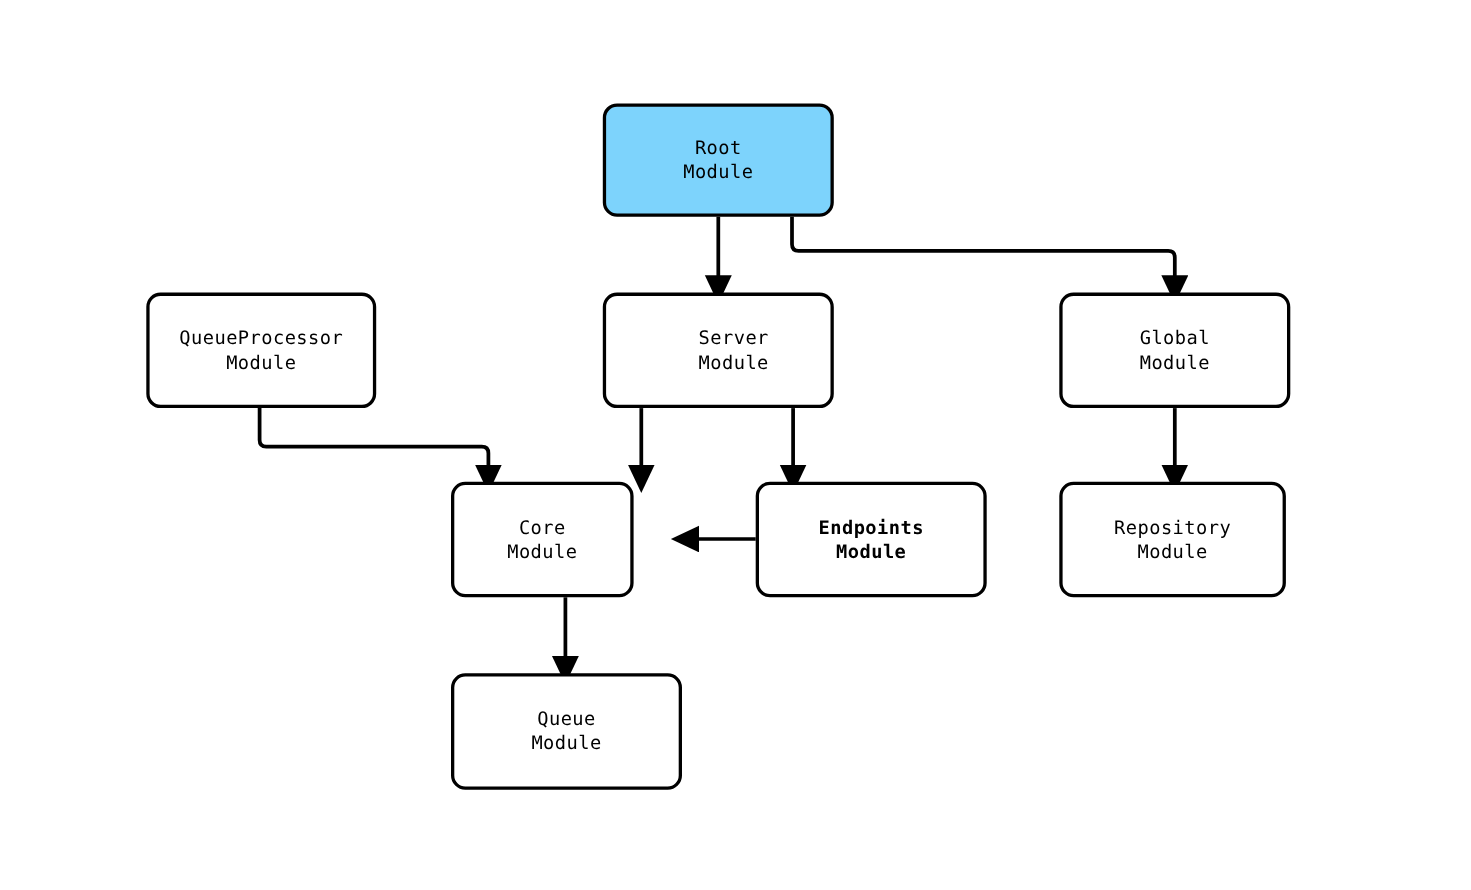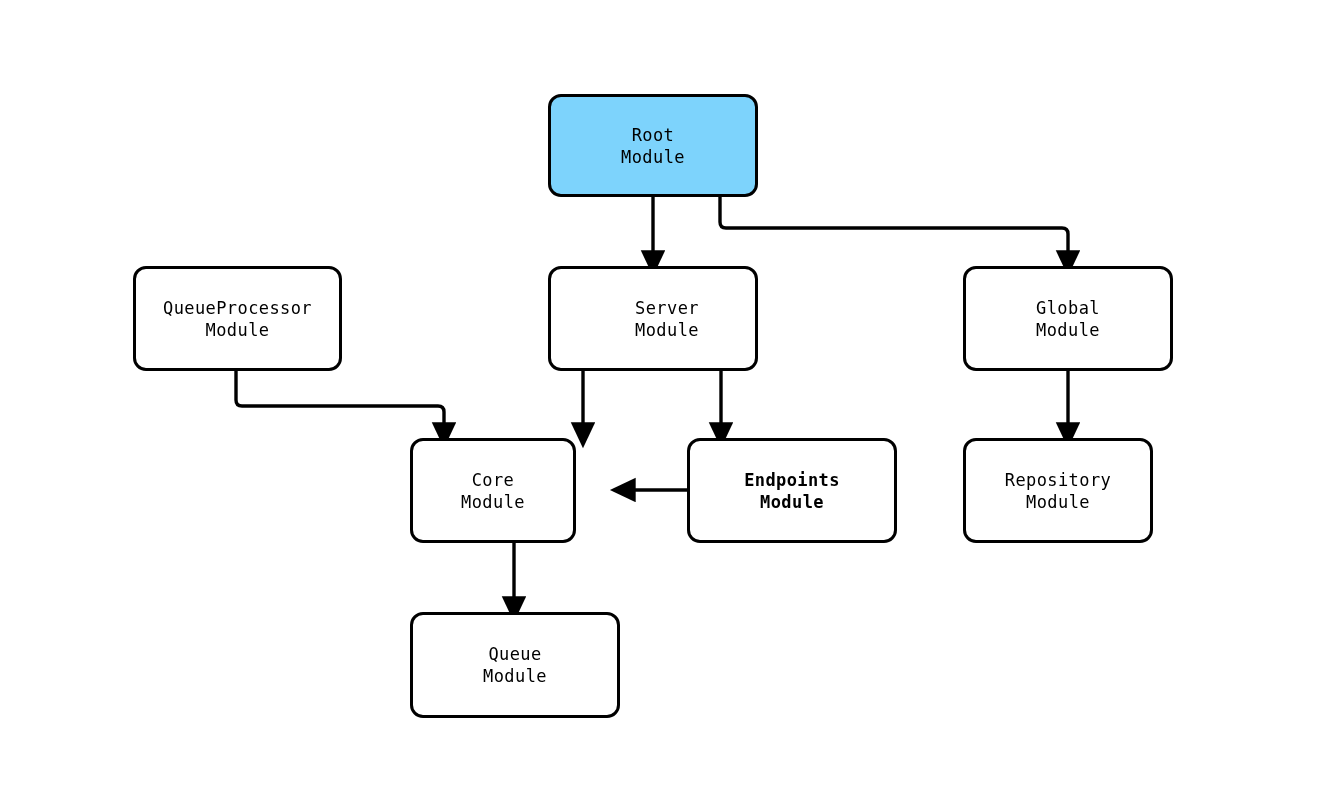--- a/index.html
+++ b/index.html
@@ -93,21 +93,21 @@
   <div class="node" style="left: 410px; top: 438px; width: 166px; height: 105px; border-color: rgb(0, 0, 0); background: rgb(255, 255, 255);">
     <span class="node-line">Core</span>
     <span class="node-line">Module</span>
   </div>
 
   <div class="node" style="left: 687px; top: 438px; width: 210px; height: 105px; border-color: rgb(0, 0, 0); background: rgb(255, 255, 255); font-weight: bold;">
     <span class="node-line">Endpoints</span>
     <span class="node-line">Module</span>
   </div>
 
-  <div class="node" style="left: 963px; top: 438px; width: 190px; height: 105px; border-color: rgb(0, 0, 0); background: rgb(255, 255, 255);">
+  <div class="node" style="left: 963px; top: 438px; width: 206px; height: 105px; border-color: rgb(0, 0, 0); background: rgb(255, 255, 255);">
     <span class="node-line">Repository</span>
     <span class="node-line">Module</span>
   </div>
 
   <div class="node" style="left: 410px; top: 612px; width: 210px; height: 106px; border-color: rgb(0, 0, 0); background: rgb(255, 255, 255);">
     <span class="node-line">Queue</span>
     <span class="node-line">Module</span>
   </div>
 
 </div>

